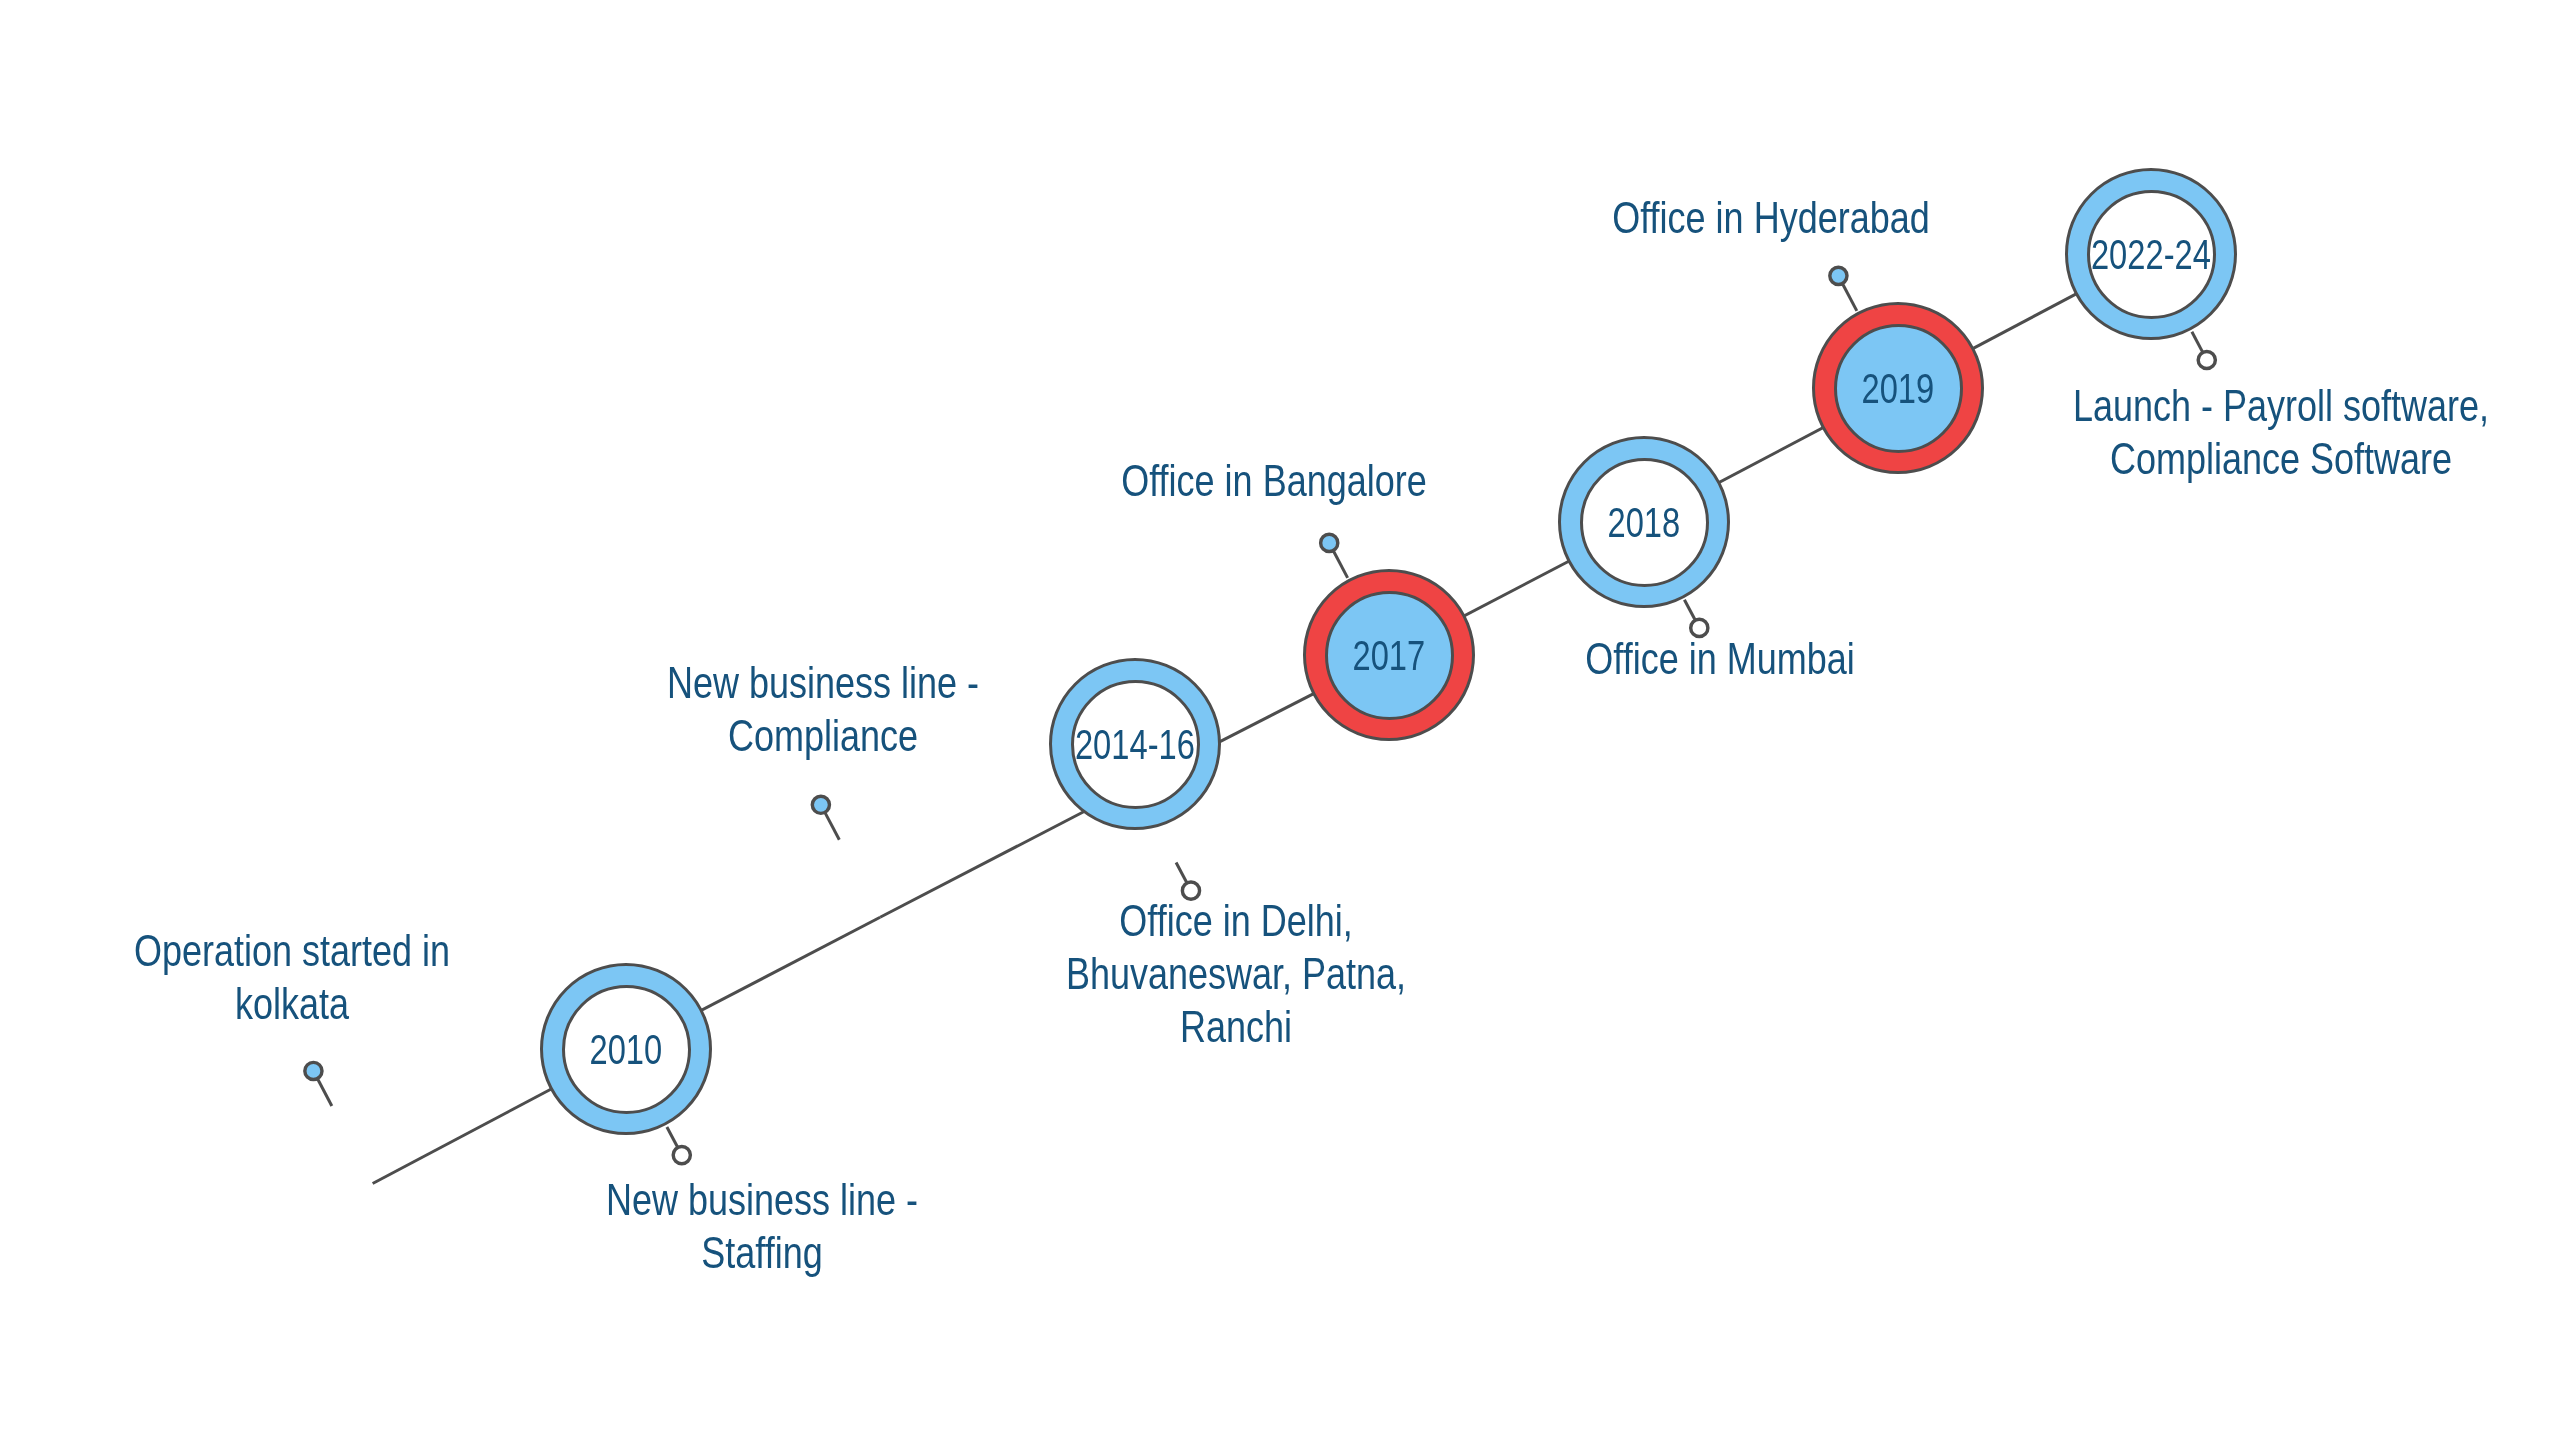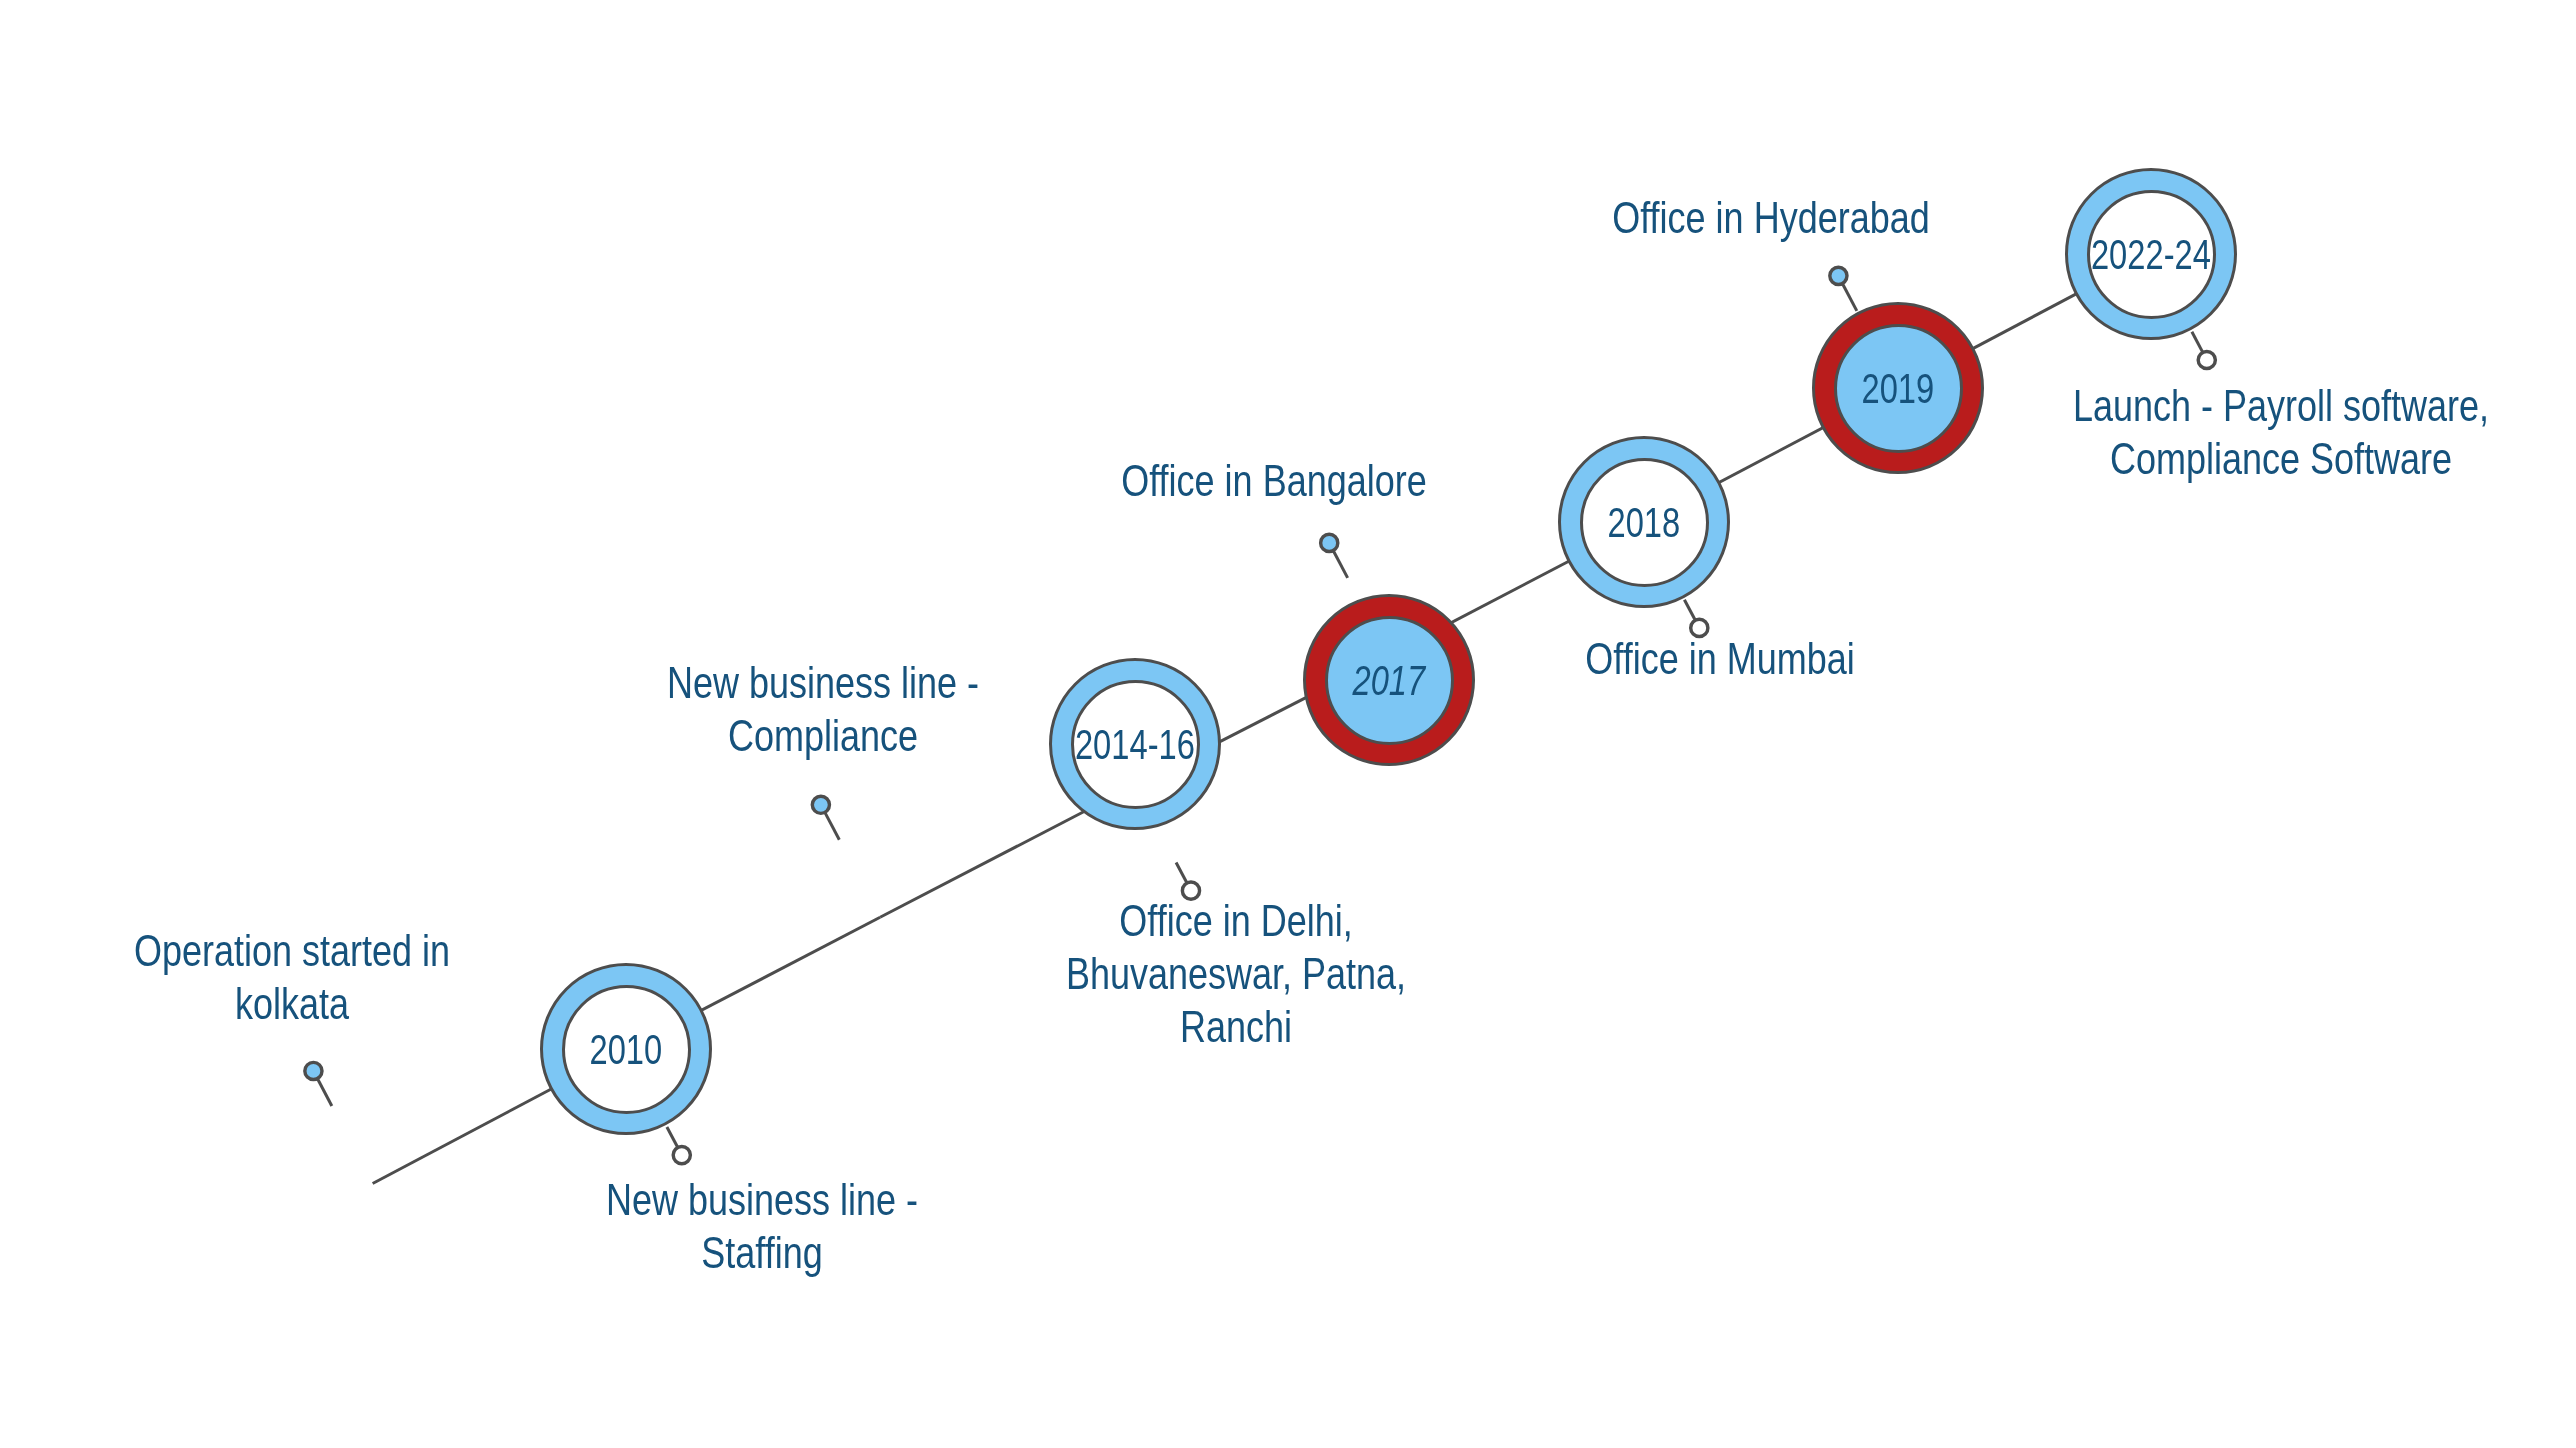--- a/index.html
+++ b/index.html
@@ -15,21 +15,21 @@
     --stroke: #4d4d4d;
     --textblue: #16527c;
   }
   svg.wires { position: absolute; left: 0; top: 0; }
   .node { position: absolute; width: 172px; height: 172px; }
   .node .outer {
     width: 100%; height: 100%;
     border-radius: 50%;
     border: 3.4px solid var(--stroke);
     box-sizing: border-box;
-    background: #b91c1c;
+    background: #ef4444;
     display: flex; align-items: center; justify-content: center;
   }
   .node.ring .outer { background: var(--blue); }
   .node .inner {
     width: 129px; height: 129px;
     border-radius: 50%;
     border: 3.4px solid var(--stroke);
     box-sizing: border-box;
     background: #ffffff;
     display: flex; align-items: center; justify-content: center;
@@ -116,21 +116,21 @@
       </div>
     </div>
   </div>
 
   <div class="label" style="left: 1236px; top: 894px;">
     <span class="txt">Office in Delhi,
 Bhuvaneswar, Patna,
 Ranchi</span>
   </div>
 
-  <div class="node solid" style="left: 1303px; top: 594px; font-style: italic;">
+  <div class="node solid" style="left: 1303px; top: 569px;">
     <div class="outer">
       <div class="inner">
         <span class="year">2017</span>
       </div>
     </div>
   </div>
 
   <div class="label" style="left: 1274px; top: 454px;">
     <span class="txt">Office in Bangalore</span>
   </div>

